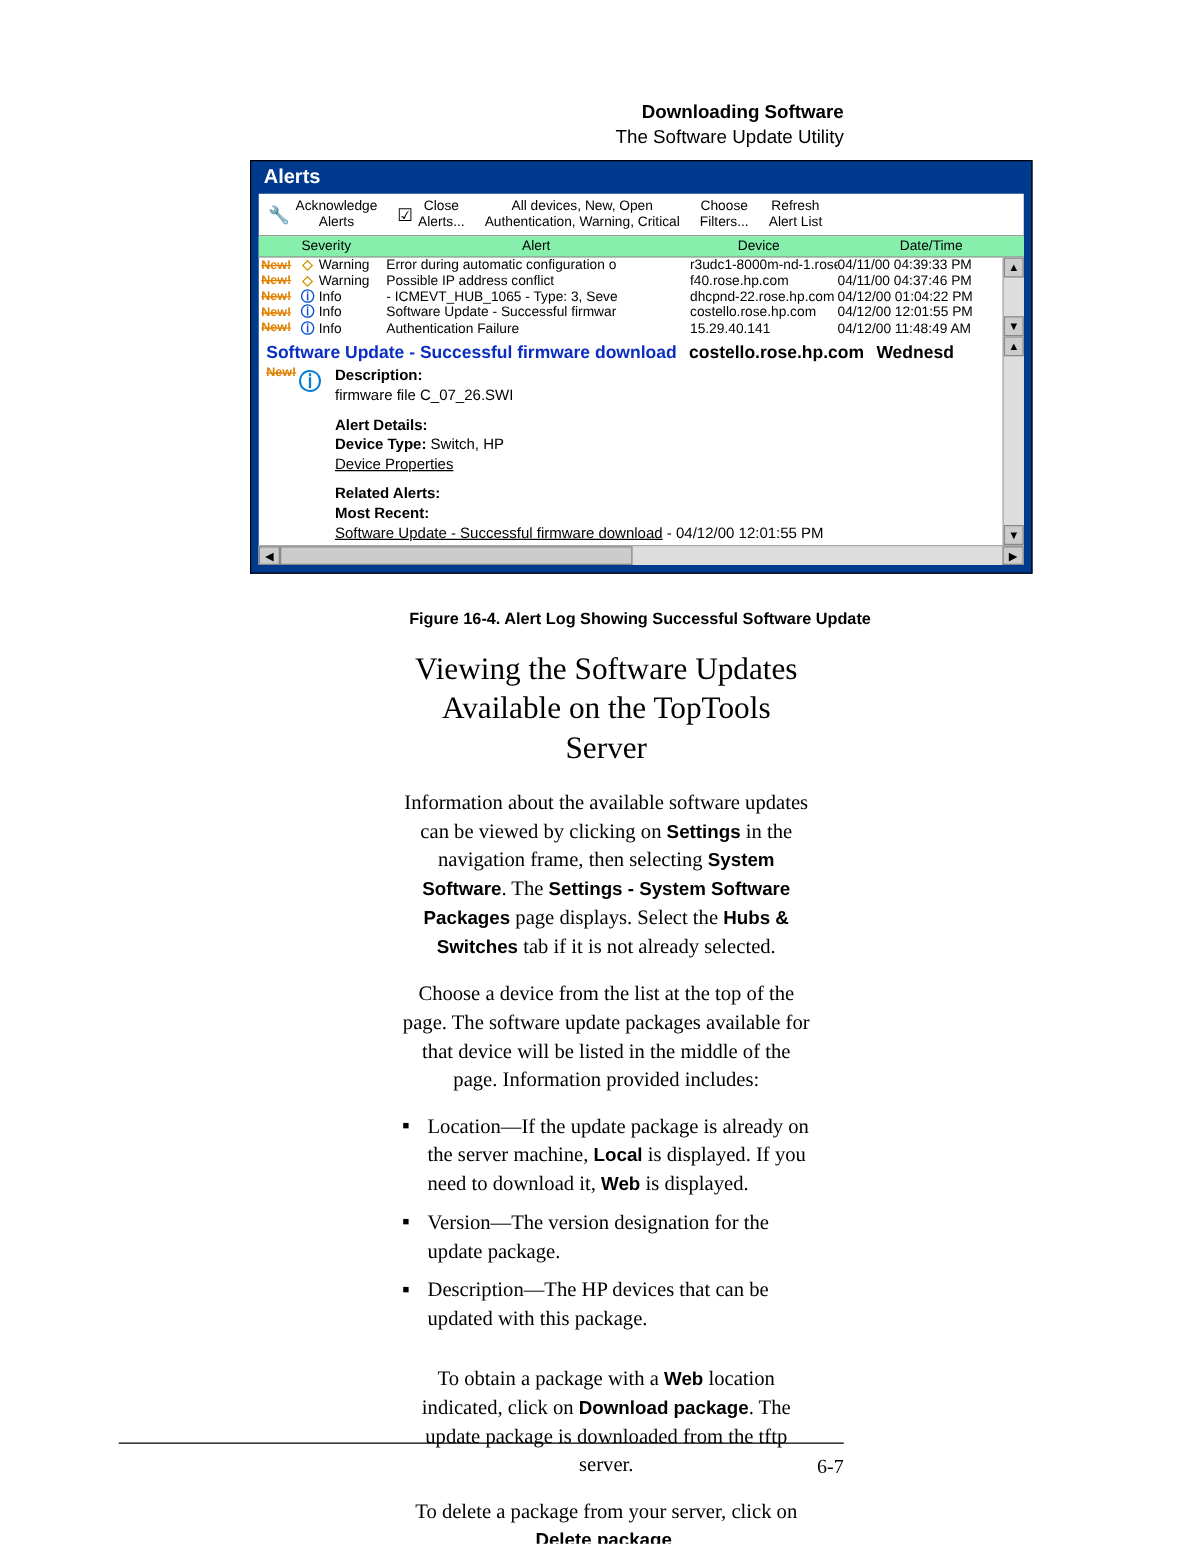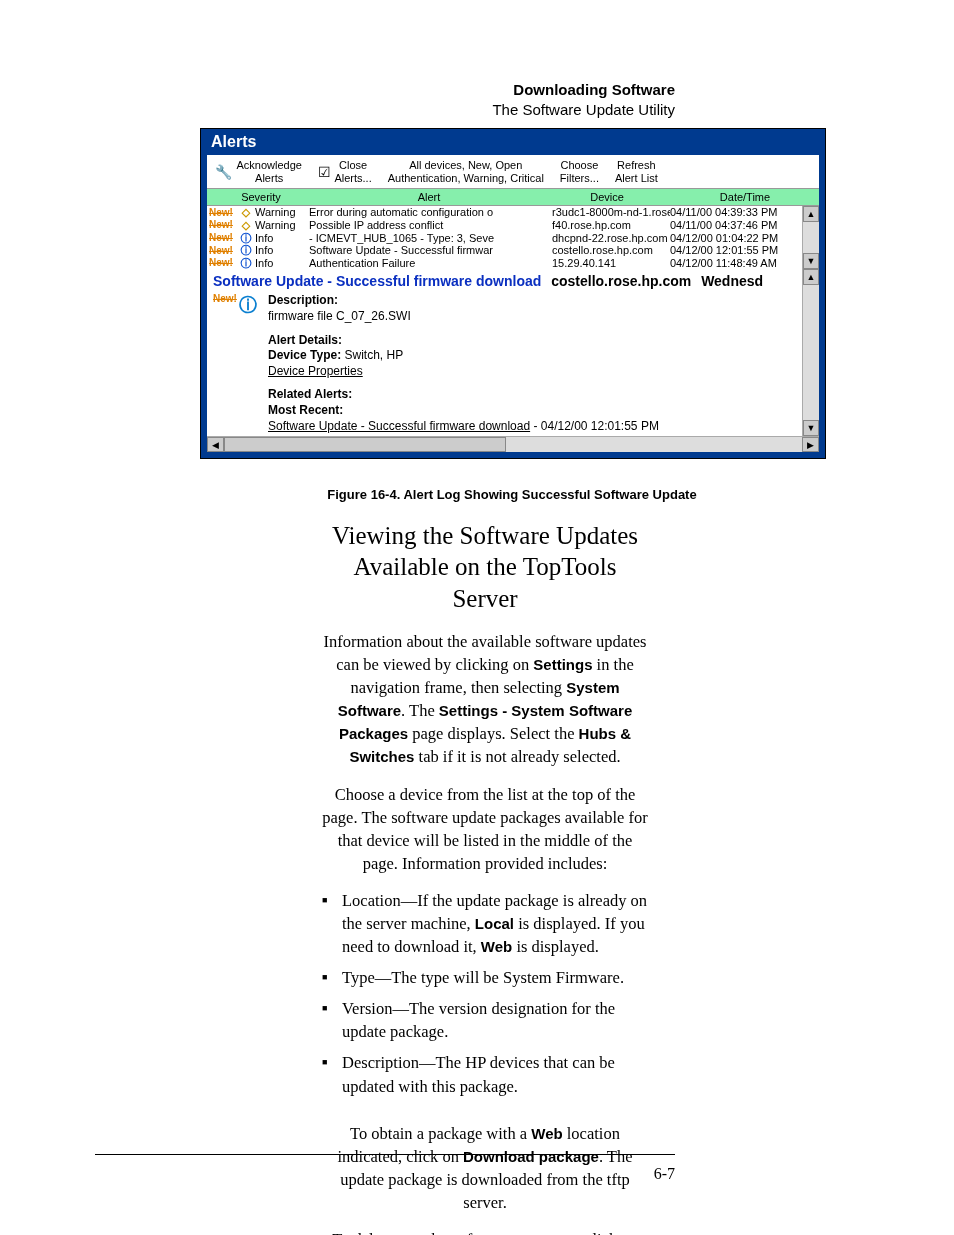--- a/index.html
+++ b/index.html
@@ -364,21 +364,20 @@
     <p>
       <span>Information about the available software updates can be viewed by clicking on </span><span class="b">Settings</span><span> in the navigation frame, then selecting </span><span class="b">System Software</span><span>. The </span><span class="b">Settings - System Software Packages</span><span> page displays. Select the </span><span class="b">Hubs &amp; Switches</span><span> tab if it is not already selected.</span>
     </p>
 
     <p>Choose a device from the list at the top of the page. The software update packages available for that device will be listed in the middle of the page. Information provided includes:</p>
 
     <ul class="square">
       <li>
         <span>Location—If the update package is already on the server machine, </span><span class="b">Local</span><span> is displayed. If you need to download it, </span><span class="b">Web</span><span> is displayed.</span>
       </li>
-      <li>Type—The type will be System Firmware.</li>
       <li>Version—The version designation for the update package.</li>
       <li>Description—The HP devices that can be updated with this package.</li>
     </ul>
 
     <p>
       <span>To obtain a package with a </span><span class="b">Web</span><span> location indicated, click on </span><span class="b">Download package</span><span>. The update package is downloaded from the tftp server.</span>
     </p>
 
     <p>
       <span>To delete a package from your server, click on </span><span class="b">Delete package</span><span>.</span>

